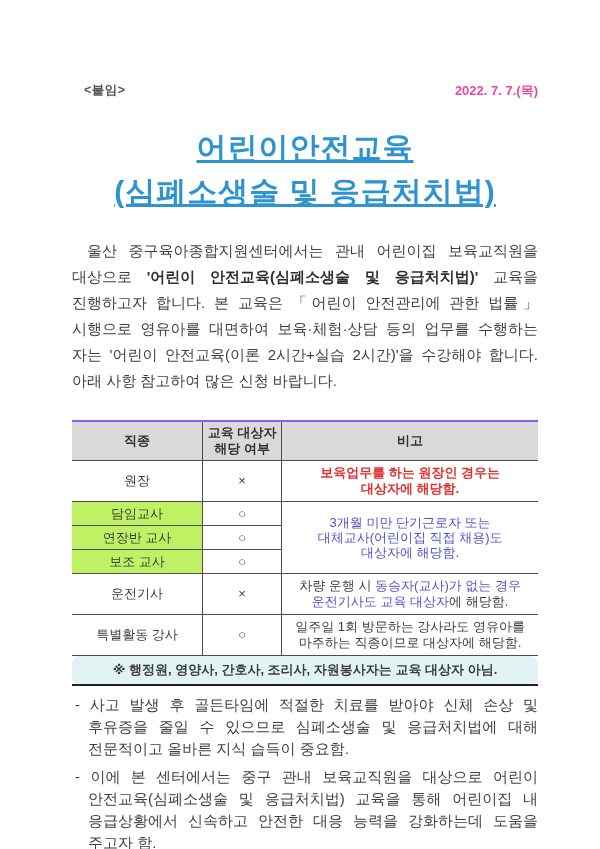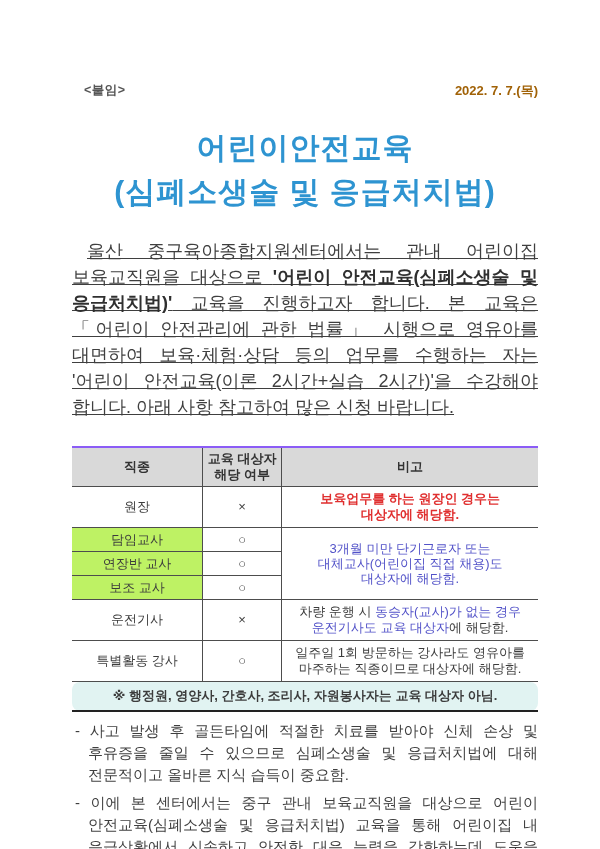--- a/index.html
+++ b/index.html
@@ -4,25 +4,25 @@
 <style>
   html, body { margin:0; padding:0; }
   body {
     width:600px; height:849px; background:#ffffff;
     font-family:"Liberation Sans","DejaVu Sans",sans-serif;
     color:#3c3c3c;
   }
   .page { padding:82px 62px 20px 72px; box-sizing:border-box; }
   .meta-row { display:flex; justify-content:space-between; align-items:flex-start;text-align:center; }
   .attachment { font-size:12.5px; font-weight:700; color:#555; margin-left:12px; letter-spacing:.5px; }
-  .date { font-size:13px; font-weight:700; color:#a16207; }
+  .date { font-size:13px; font-weight:700; color:#ec4899; }
   .doc-title { text-align:center; margin-top:26px; color:#2e94d1; font-weight:800;
-    font-size:30px; line-height:44px; letter-spacing:1px; }
-  .intro { margin:24px 0 0 0; font-size:18px; line-height:26px; text-align:justify;
-    text-indent:15px; color:#3f3f3f; word-break:keep-all;text-decoration:underline; }
+    font-size:30px; line-height:44px; letter-spacing:1px;text-decoration:underline; }
+  .intro { margin:24px 0 0 0; font-size:15px; line-height:26px; text-align:justify;
+    text-indent:15px; color:#3f3f3f; word-break:keep-all; }
   .intro b { color:#2f2f2f; }
   .sec-heading { margin:20px 0 0 14px; font-size:13.5px; font-weight:700; color:#2f2f2f; }
   table.target { border-collapse:collapse; width:100%; margin-top:26px; table-layout:fixed;
     border-top:2px solid #8b5cf6; border-bottom:2px solid #222; }
   table.target col.c1 { width:28%; } table.target col.c2 { width:17%; } table.target col.c3 { width:55%; }
   table.target th, table.target td { border:1px solid #4d4d4d; text-align:center;
     vertical-align:middle; font-size:13px; color:#3c3c3c; padding:2px 4px; line-height:16px; }
   table.target tr > *:first-child { border-left:none; }
   table.target tr > *:last-child { border-right:none; }
   table.target thead th { background:#d9d9d9; font-weight:700; color:#333; height:34px; }

